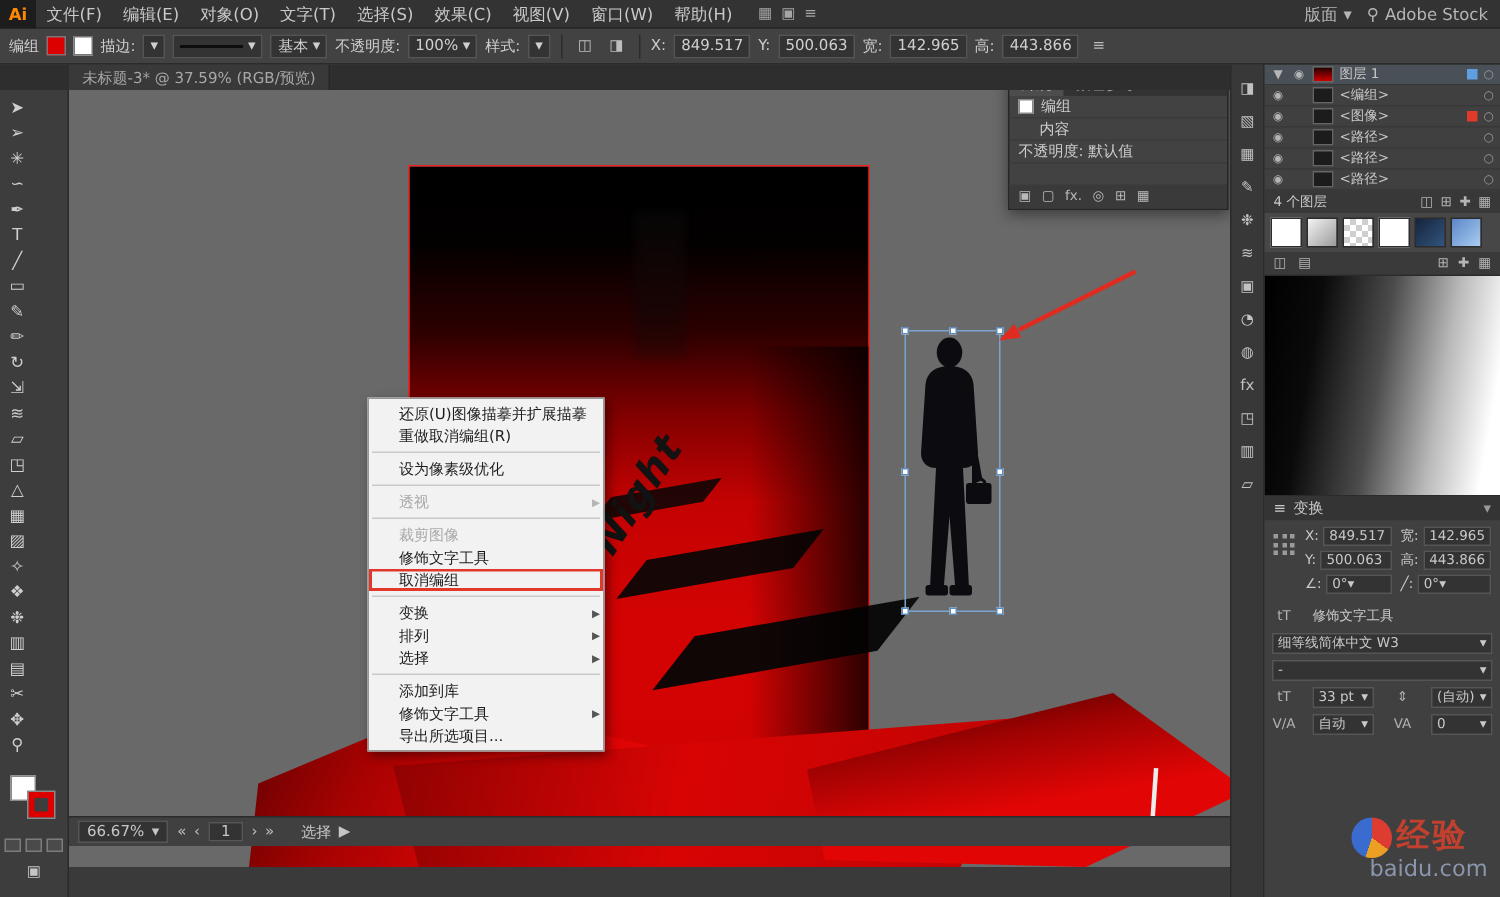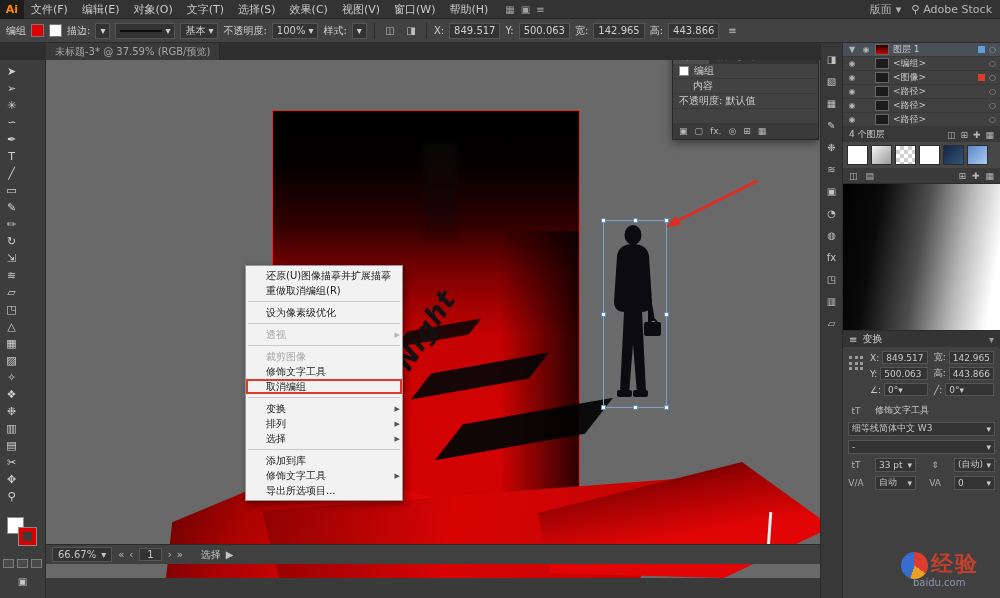--- a/index.html
+++ b/index.html
@@ -136,21 +136,21 @@
 .sb-zoom{background:#333;border:1px solid #555;padding:1px 5px;display:flex;gap:5px;align-items:center}
 .sb-nav{display:flex;gap:5px;color:#b9b9b9}
 .sb-page{background:#333;border:1px solid #555;padding:0 7px}
 .sb-tool{display:flex;gap:5px;margin-left:12px;align-items:center}
 
 
 .watermark{position:absolute;right:3px;bottom:10px;z-index:40;width:96px;opacity:.95}
 .wm-top{display:flex;align-items:flex-end;gap:3px}
 .wm-logo{width:27px;height:27px;border-radius:50%;background:conic-gradient(#e63c30 0 35%,#f5a623 35% 55%,#3a6fd8 55% 100%);flex:none}
 .wm-brand{font-size:22px;font-weight:bold;color:#c8402e;letter-spacing:2px}
-.wm-domain{font-size:10px;color:#8f9bb3;margin-left:12px;margin-top:-2px}
+.wm-domain{font-size:15px;color:#8f9bb3;margin-left:12px;margin-top:-2px}
 </style>
 </head>
 <body>
 
 <div id="app">
 
   <div class="menubar">
     <div class="ai-logo">Ai</div>
     <span class="mitem">文件(F)</span>
     <span class="mitem">编辑(E)</span>

